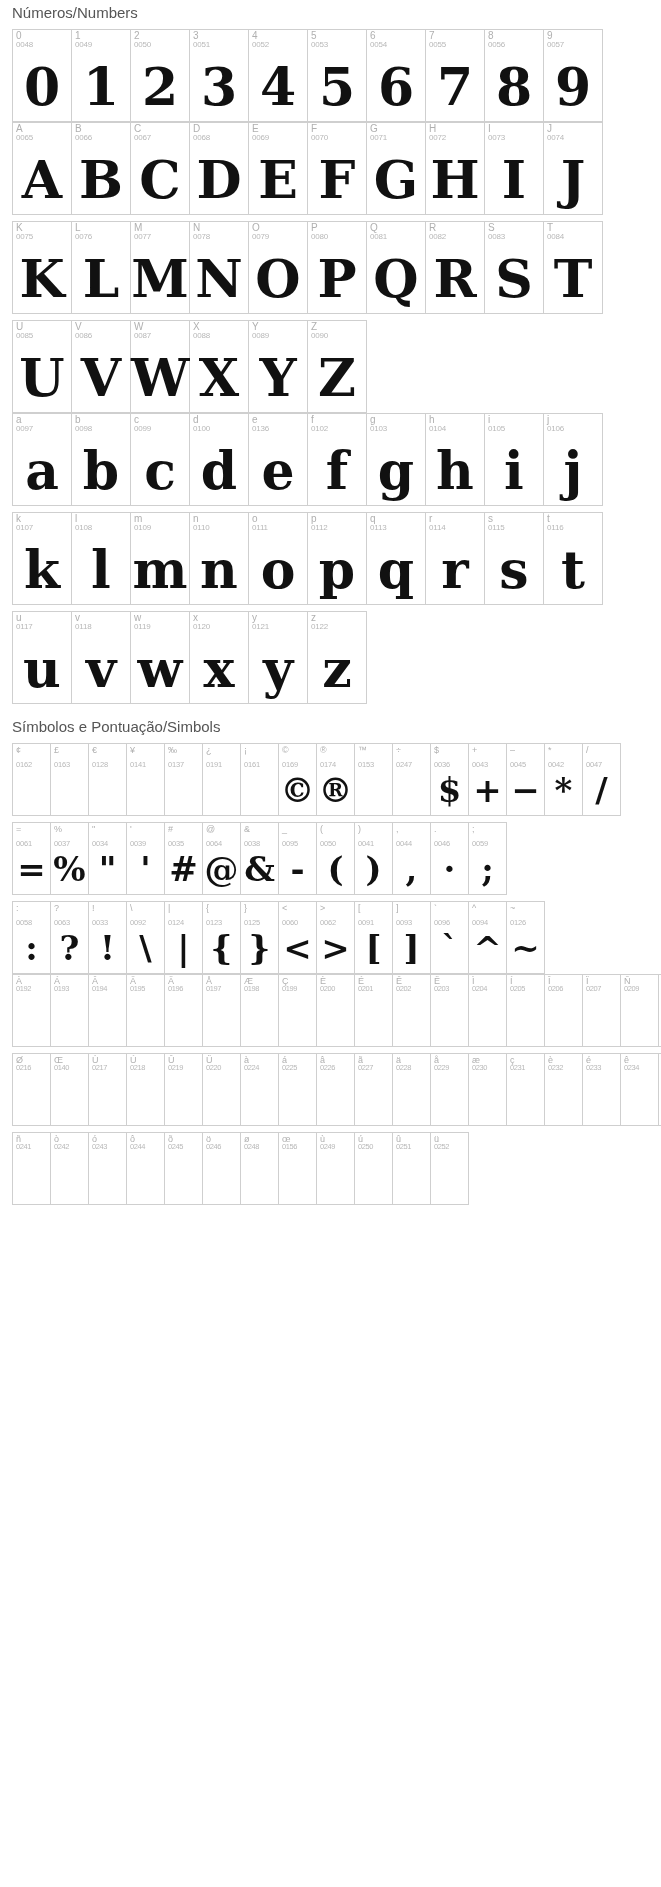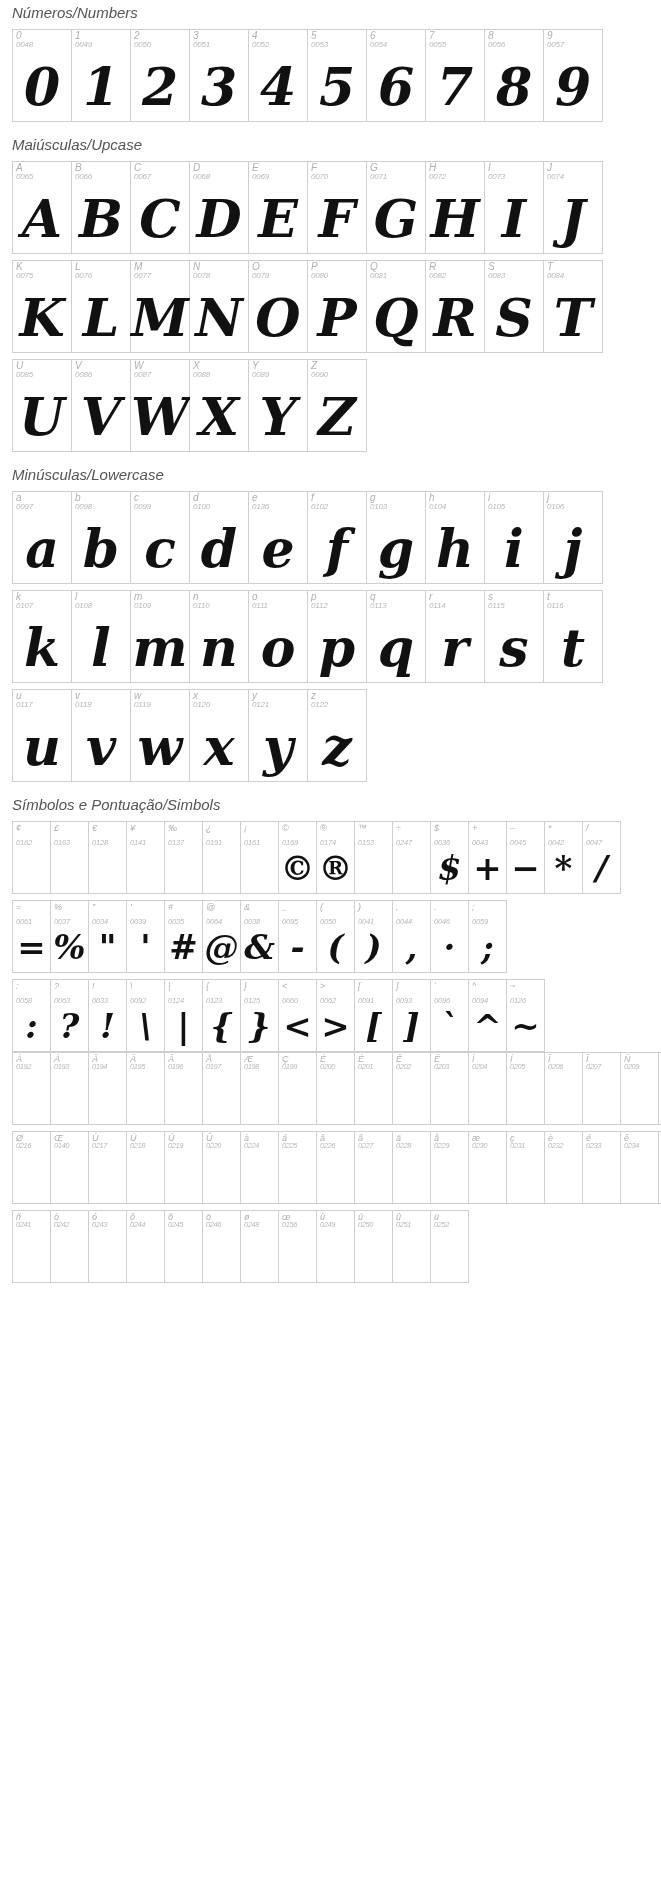--- a/index.html
+++ b/index.html
@@ -9,21 +9,20 @@
   }
   body {
     width: 661px;
     font-family: "Liberation Sans", sans-serif;
     color: #333333;
   }
   .page {
     width: 655px;
     box-sizing: border-box;
     padding: 0 0 20px 0;
-    font-style: italic;
   }
   .section-title {
     font-size: 15px;
     color: #555555;
     margin: 14px 0 8px 12px;
     font-weight: normal;
   }
   .first-title { margin-top: 4px; }
   .grid {
     margin: 0 0 0 12px;
@@ -141,21 +140,20 @@
           <span class="code">0056</span>
           <span class="glyph">8</span>
         </div>
         <div class="cell">
           <span class="lab">9</span>
           <span class="code">0057</span>
           <span class="glyph">9</span>
         </div>
       </div>
     </div>
-    <div class="section-title">Maiúsculas/Upcase</div>
     <div class="grid big">
       <div class="row">
         <div class="cell">
           <span class="lab">A</span>
           <span class="code">0065</span>
           <span class="glyph">A</span>
         </div>
         <div class="cell">
           <span class="lab">B</span>
           <span class="code">0066</span>
@@ -286,21 +284,20 @@
           <span class="code">0089</span>
           <span class="glyph">Y</span>
         </div>
         <div class="cell">
           <span class="lab">Z</span>
           <span class="code">0090</span>
           <span class="glyph">Z</span>
         </div>
       </div>
     </div>
-    <div class="section-title">Minúsculas/Lowercase</div>
     <div class="grid big">
       <div class="row">
         <div class="cell">
           <span class="lab">a</span>
           <span class="code">0097</span>
           <span class="glyph">a</span>
         </div>
         <div class="cell">
           <span class="lab">b</span>
           <span class="code">0098</span>

